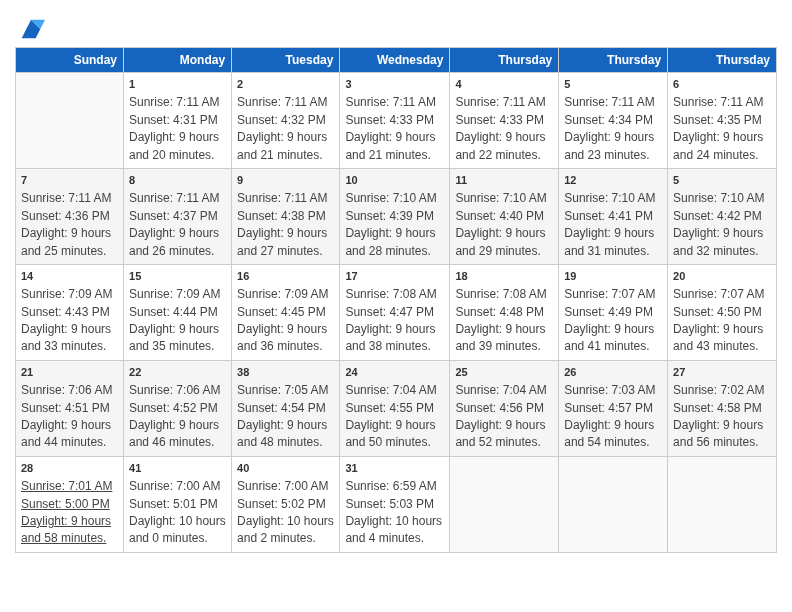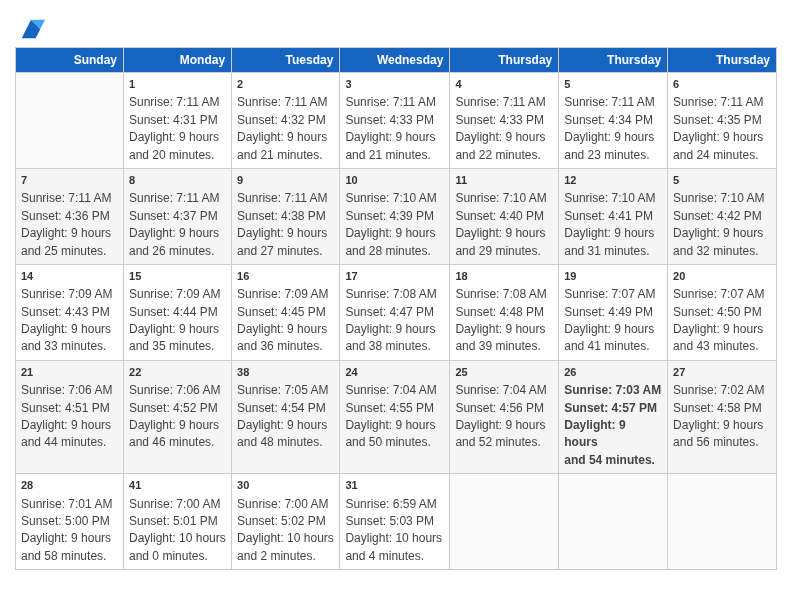--- a/index.html
+++ b/index.html
@@ -309,50 +309,50 @@
           </td>
           <td>
             <span class="day-number">25</span>
             <div class="day-info" style="white-space: pre-line;">Sunrise: 7:04 AM
 Sunset: 4:56 PM
 Daylight: 9 hours
 and 52 minutes.</div>
           </td>
           <td>
             <span class="day-number">26</span>
-            <div class="day-info" style="white-space: pre-line; font-weight: bold;">Sunrise: 7:03 AM
+            <div class="day-info" style="white-space: pre-line;">Sunrise: 7:03 AM
 Sunset: 4:57 PM
 Daylight: 9 hours
 and 54 minutes.</div>
           </td>
           <td>
             <span class="day-number">27</span>
             <div class="day-info" style="white-space: pre-line;">Sunrise: 7:02 AM
 Sunset: 4:58 PM
 Daylight: 9 hours
 and 56 minutes.</div>
           </td>
         </tr>
         <tr>
           <td>
             <span class="day-number">28</span>
-            <div class="day-info" style="white-space: pre-line;">Sunrise: 7:01 AM
+            <div class="day-info" style="white-space: pre-line; text-decoration: underline;">Sunrise: 7:01 AM
 Sunset: 5:00 PM
 Daylight: 9 hours
 and 58 minutes.</div>
           </td>
           <td>
             <span class="day-number">41</span>
             <div class="day-info" style="white-space: pre-line;">Sunrise: 7:00 AM
 Sunset: 5:01 PM
 Daylight: 10 hours
 and 0 minutes.</div>
           </td>
           <td>
-            <span class="day-number">30</span>
+            <span class="day-number">40</span>
             <div class="day-info" style="white-space: pre-line;">Sunrise: 7:00 AM
 Sunset: 5:02 PM
 Daylight: 10 hours
 and 2 minutes.</div>
           </td>
           <td>
             <span class="day-number">31</span>
             <div class="day-info" style="white-space: pre-line;">Sunrise: 6:59 AM
 Sunset: 5:03 PM
 Daylight: 10 hours

